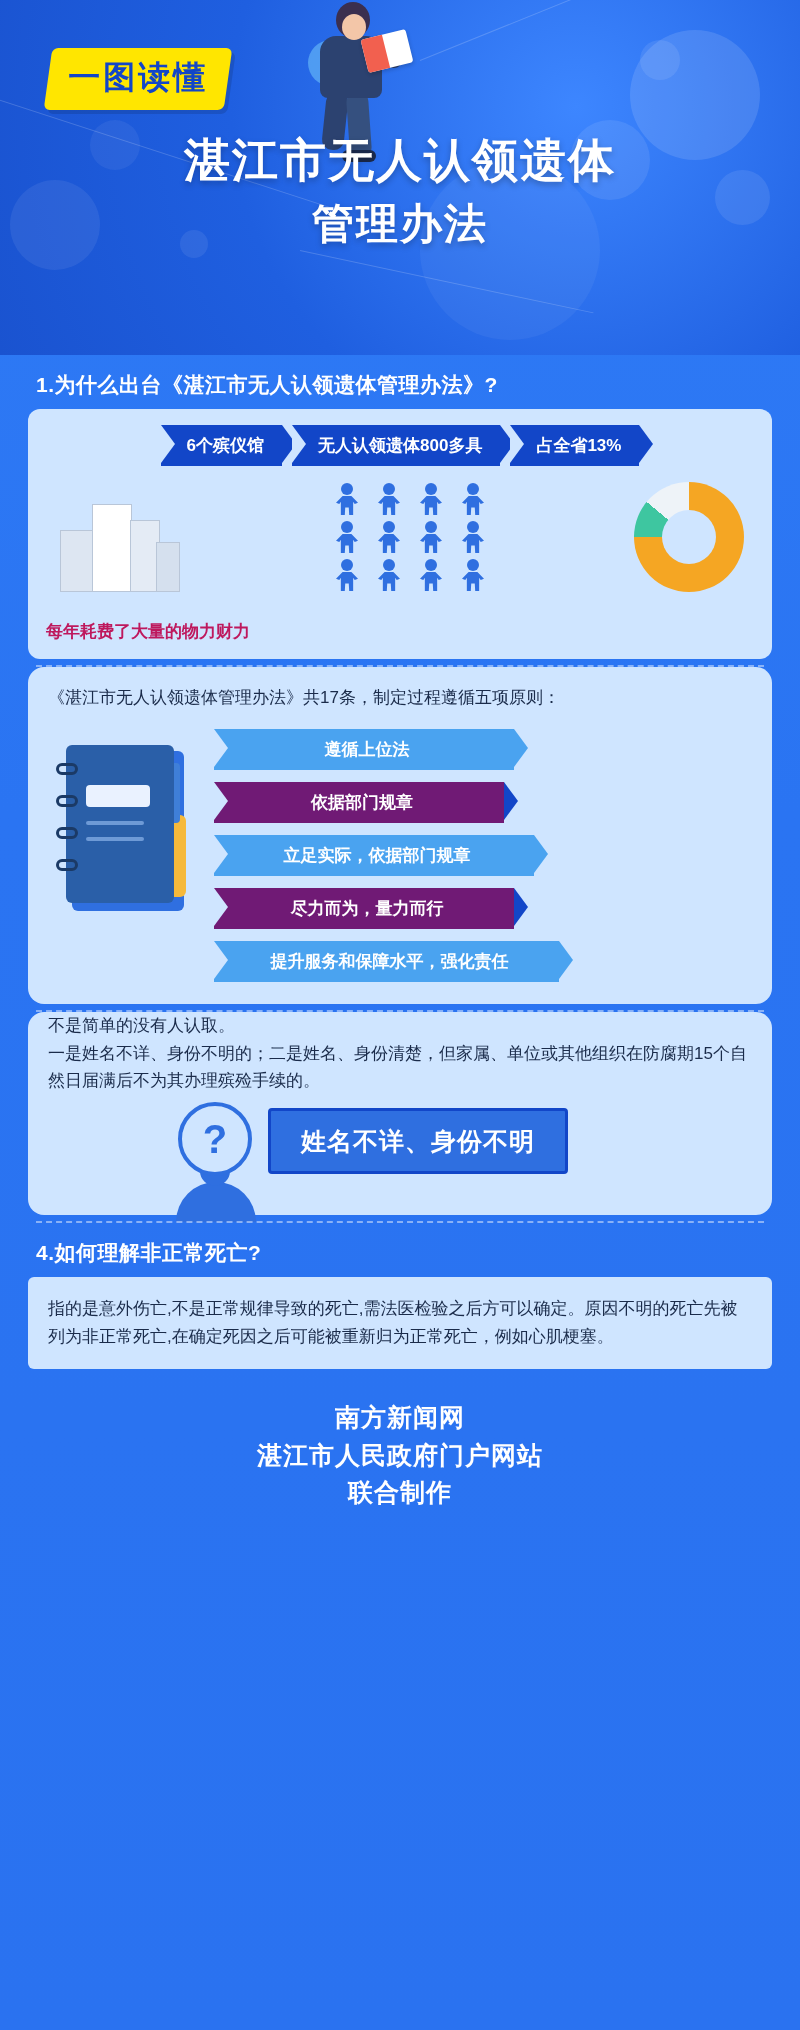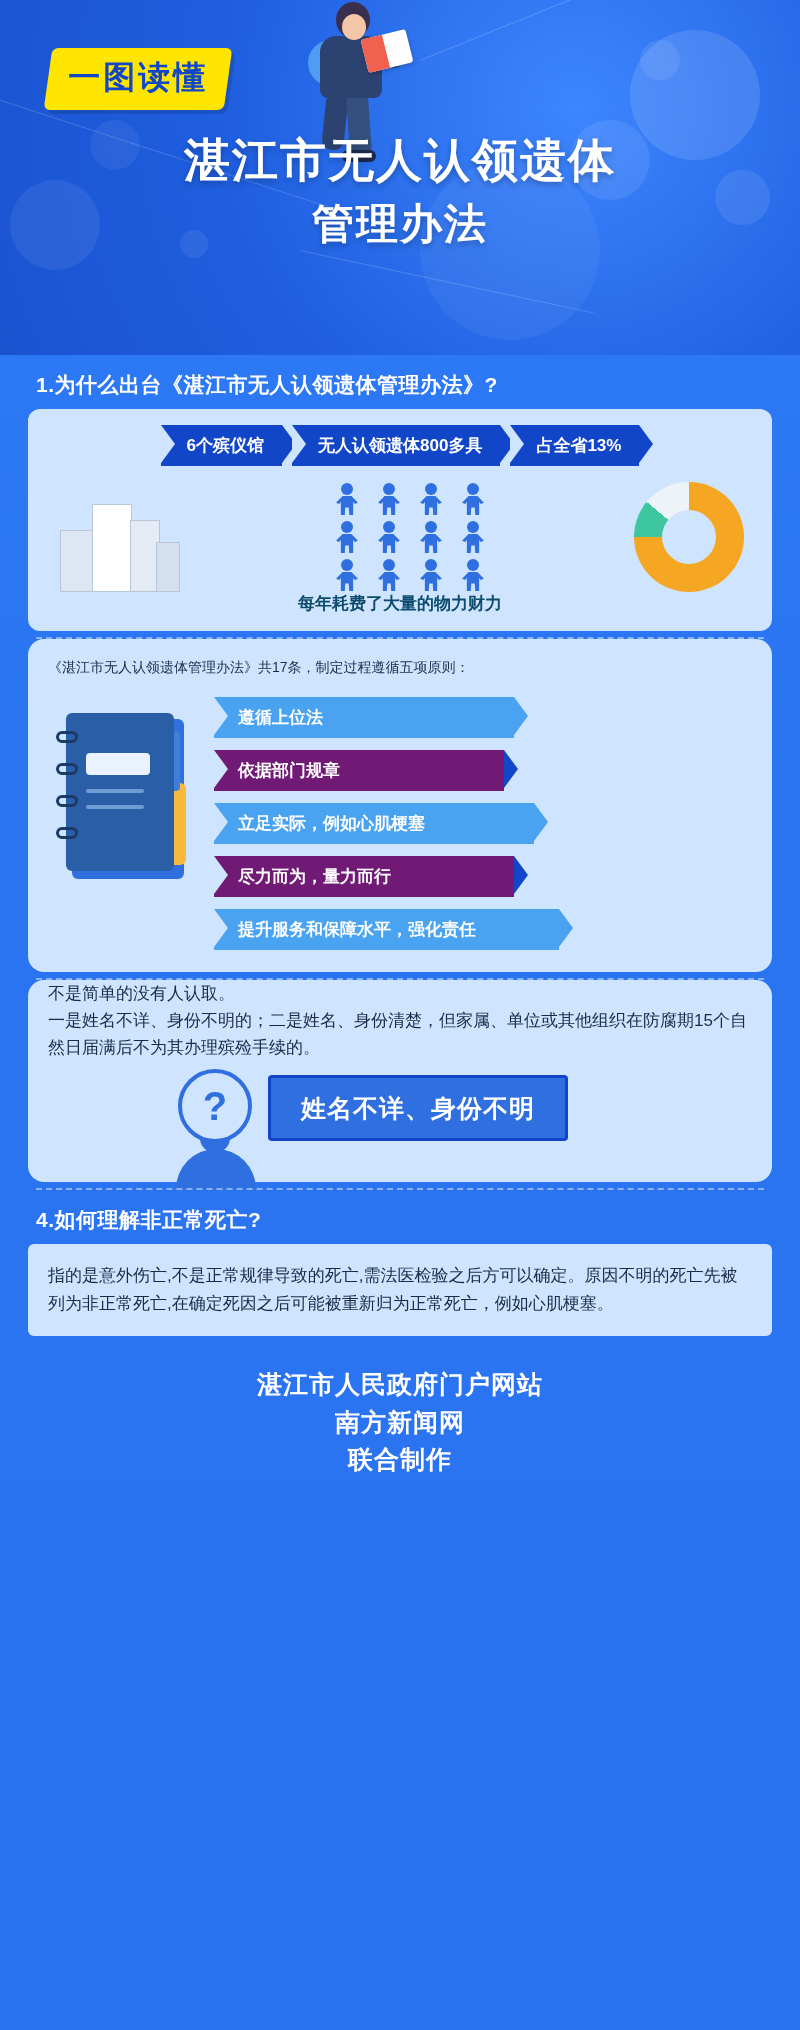--- a/index.html
+++ b/index.html
@@ -154,35 +154,35 @@
 
   .donut {
     width: 110px; height: 110px; border-radius: 50%;
     background: conic-gradient(#f5a623 0 75%, #3ec6a0 75% 86%, #eef3f8 86% 100%);
     position: relative;
   }
   .donut:after {
     content:''; position:absolute; left:28px; top:28px; width:54px; height:54px;
     border-radius:50%; background:#cfe5ff;
   }
-  .s1-note { text-align: center; color: #0c4a6e; font-size: 17px; font-weight: bold; margin-top: 0; }
+  .s1-note { text-align: left; color: #be185d; font-size: 17px; font-weight: bold; margin-top: 28px; }
 
   
   .s2-card { background:#cfe5ff; border-radius:16px; padding: 18px 20px 22px 20px; }
-  .s2-text { color: #1a2b4a; font-size: 14px; line-height: 1.55; }
+  .s2-text { color: #1a2b4a; font-size: 17px; line-height: 1.55; }
   .s2-body { display: flex; margin-top: 12px; }
   .notebook { position: relative; width: 150px; height: 200px; margin-top: 22px; margin-left: 4px; flex: none; }
   .nb-back { position:absolute; left: 20px; top: 6px; width: 112px; height: 160px; background:#2f6fe0; border-radius: 6px; }
   .nb-front { position:absolute; left: 14px; top: 0px; width: 108px; height: 158px; background:#2a5fa8; border-radius: 6px; }
   .nb-yellow { position:absolute; left: 112px; top: 70px; width: 22px; height: 82px; background:#f6b93b; border-radius: 0 6px 6px 0;}
   .nb-blue { position:absolute; left: 110px; top: 18px; width: 18px; height: 60px; background:#3f7fd8; border-radius: 0 4px 4px 0;}
   .nb-label { position:absolute; left: 34px; top: 40px; width: 64px; height: 22px; background:#eaf2ff; border-radius: 4px;}
   .nb-line { position:absolute; left: 34px; width: 58px; height: 4px; background:#6e9ad6; border-radius:2px;}
   .nb-ring { position:absolute; left: 4px; width: 22px; height: 12px; border: 3px solid #1b3a66; border-radius: 6px; background: transparent;}
-  .flags { flex: 1; display: flex; flex-direction: column; gap: 12px; padding-left: 12px; padding-top: 6px; }
+  .flags { flex: 1; display: flex; flex-direction: column; gap: 12px; padding-left: 12px; padding-top: 6px; text-align: center; }
   .flag {
     position: relative; color:#fff; font-size:17px; font-weight:bold;
     padding: 9px 18px 9px 24px; white-space: nowrap;
   }
   .flag.light { background:#4aa3f0; }
   .flag.dark { background:#701a75; }
   .flag:before {
     content:''; position:absolute; left:0; top:0;
     border-top: 19px solid transparent; border-bottom: 19px solid transparent;
     border-left: 14px solid #cfe5ff;
@@ -349,21 +349,21 @@
           <div class="nb-line" style="top:76px"></div>
           <div class="nb-line" style="top:92px"></div>
           <div class="nb-ring" style="top:18px"></div>
           <div class="nb-ring" style="top:50px"></div>
           <div class="nb-ring" style="top:82px"></div>
           <div class="nb-ring" style="top:114px"></div>
         </div>
         <div class="flags">
           <div class="flag light f0">遵循上位法</div>
           <div class="flag dark f1">依据部门规章</div>
-          <div class="flag light f2">立足实际，例如心肌梗塞</div>
+          <div class="flag light f2">立足实际，依据部门规章</div>
           <div class="flag dark f3">尽力而为，量力而行</div>
           <div class="flag light f4">提升服务和保障水平，强化责任</div>
         </div>
       </div>
     </div>
   </div>
 
   <div class="section">
     <div class="divider"></div>
   </div>
@@ -386,18 +386,18 @@
   </div>
 
   <div class="section">
     <div class="sec-title">4.如何理解非正常死亡?</div>
     <div class="s4-card">
       <div class="s4-text">指的是意外伤亡,不是正常规律导致的死亡,需法医检验之后方可以确定。原因不明的死亡先被列为非正常死亡,在确定死因之后可能被重新归为正常死亡，例如心肌梗塞。</div>
     </div>
   </div>
 
   <div class="footer">
+    <div>南方新闻网</div>
     <div>湛江市人民政府门户网站</div>
-    <div>南方新闻网</div>
     <div>联合制作</div>
   </div>
 
 </div>
 
 </body></html>

